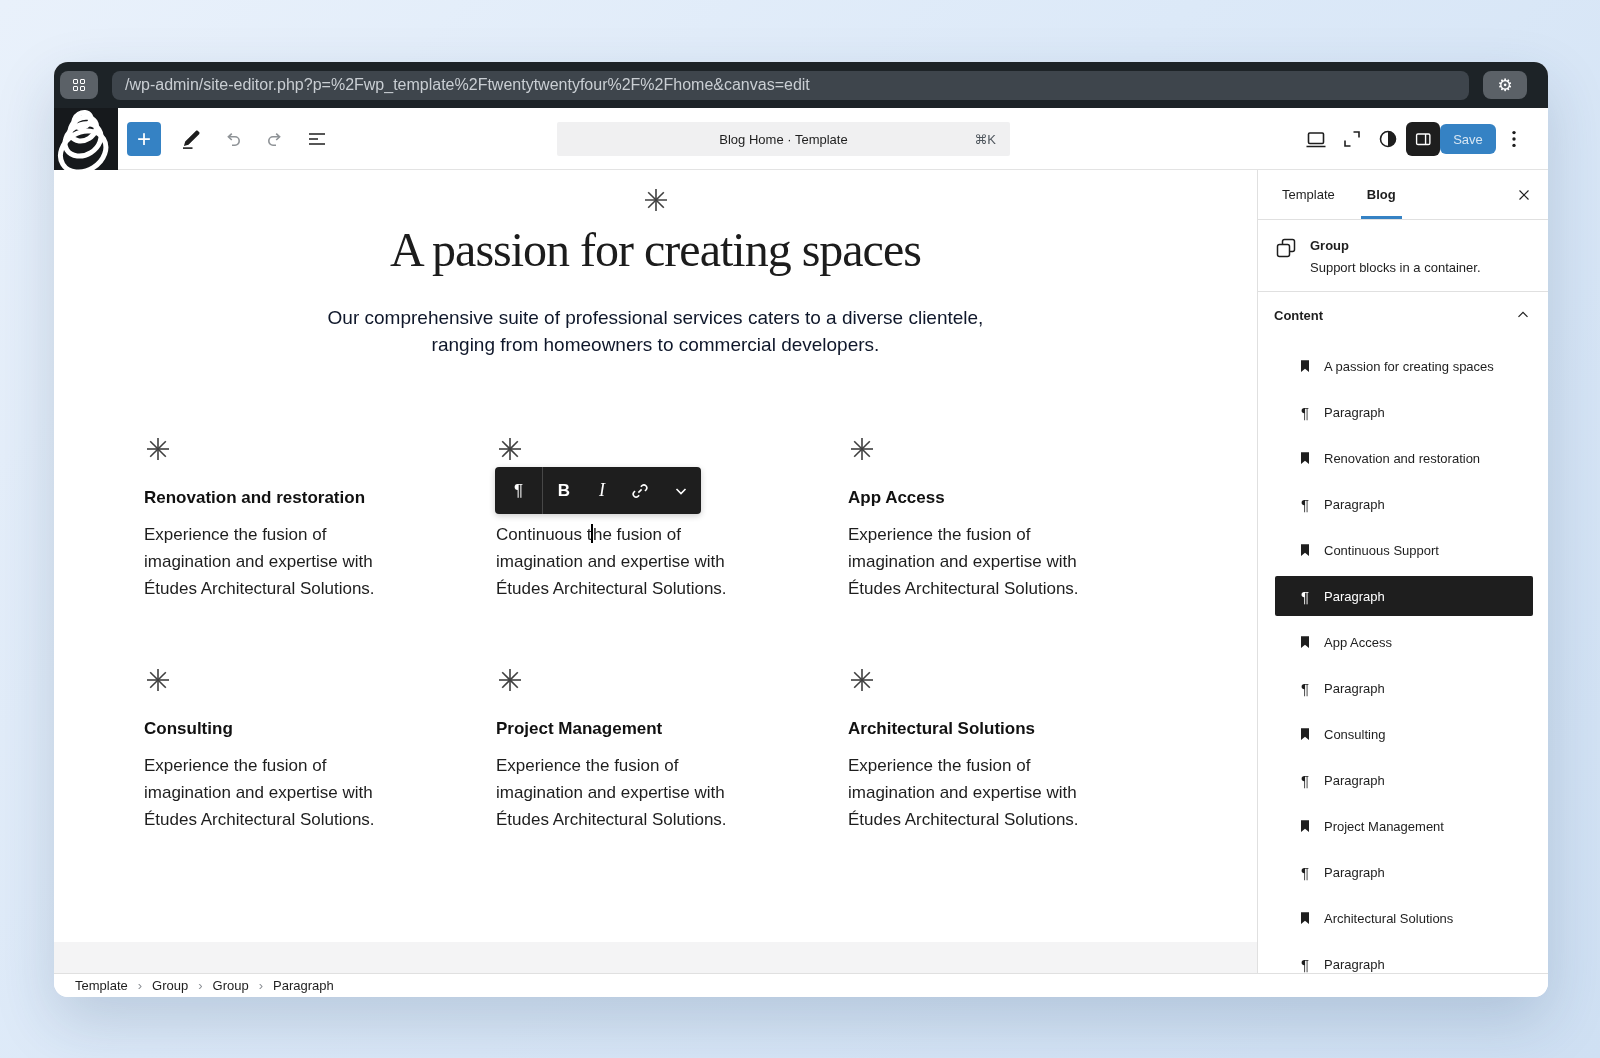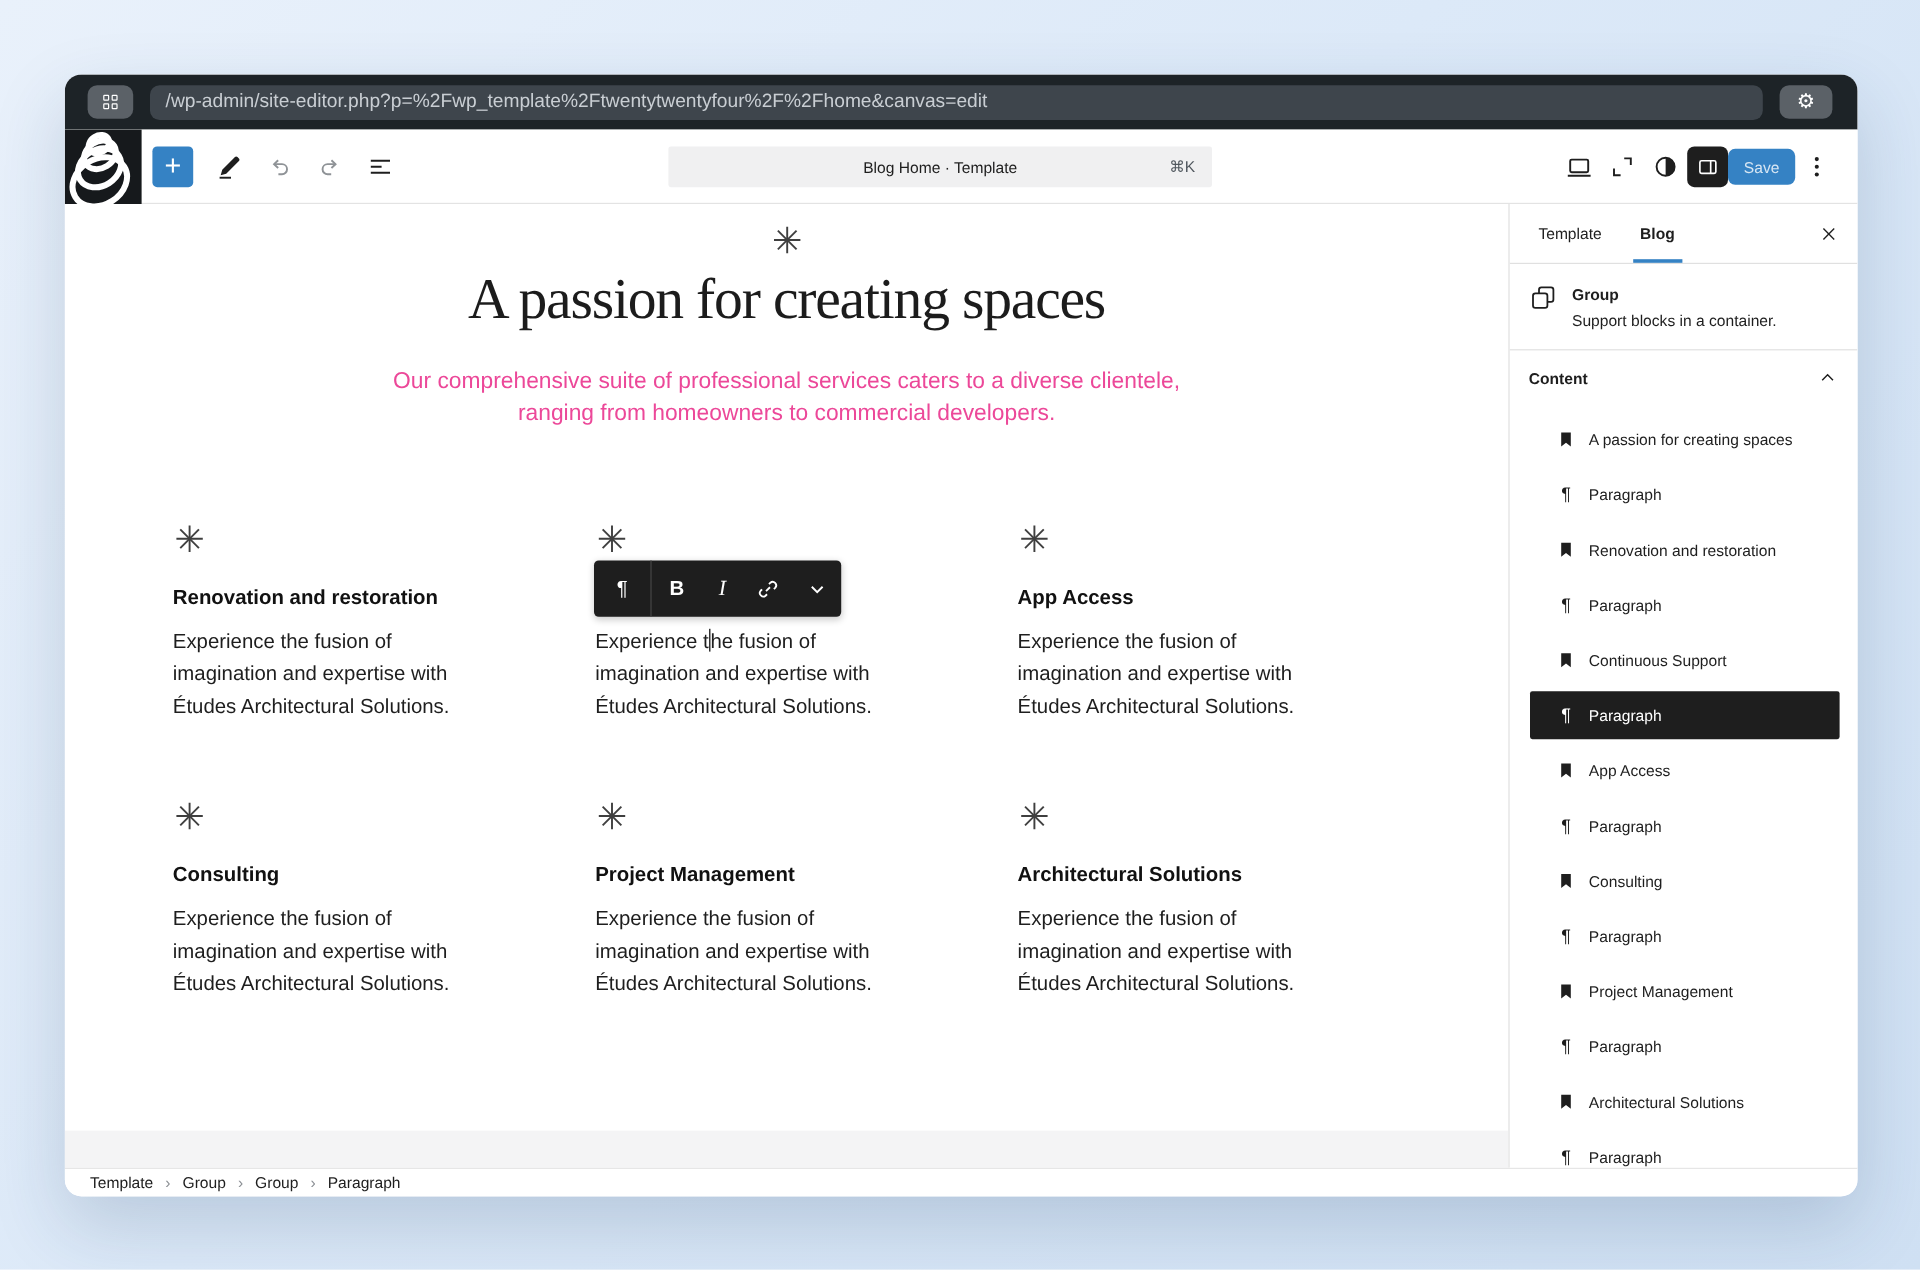--- a/index.html
+++ b/index.html
@@ -9,21 +9,21 @@
     background:linear-gradient(135deg,#e9f1fb 0%,#dce9f8 45%,#cfe0f3 100%);
     color:#1e1e1e;
   }
   .window {
     position:absolute; left:54px; top:62px; width:1494px; height:935px;
     border-radius:14px; background:#fff; overflow:hidden;
     box-shadow:0 24px 60px rgba(30,60,100,.18);
     display:flex; flex-direction:column;
   }
   
-  .titlebar { flex:none; height:46px; background:#1d2327; display:flex; align-items:center; padding:0 21px 0 19px; gap:14px; }
+  .titlebar { flex:none; height:46px; background:#1d2327; display:flex; align-items:center; padding:0 21px 0 6px; gap:14px; }
   .tb-btn { flex:none; height:28px; border-radius:8px; background:#5b6167; display:flex; align-items:center; justify-content:center; cursor:pointer; border:none; }
   .grid-btn { width:38px; }
   .grid-ic { display:grid; grid-template-columns:5px 5px; gap:2.5px; }
   .grid-ic span { width:5px; height:5px; border:1.4px solid #fff; border-radius:1px; }
   .urlbar { flex:1; height:29px; border-radius:8px; background:#3e454c; color:#c9ced3; font-size:16px; display:flex; align-items:center; padding:0 13px; white-space:nowrap; overflow:hidden; }
   .gear-btn { width:44px; color:#fff; font-size:17px; font-family:"DejaVu Sans",sans-serif; }
   
   .eheader { flex:none; height:62px; background:#fff; border-bottom:1px solid #e3e3e3; display:flex; align-items:center; position:relative; }
   .logo { flex:none; width:64px; height:62px; background:#16191c; overflow:hidden; }
   .tb-left { display:flex; align-items:center; gap:6px; margin-left:9px; }
@@ -36,21 +36,21 @@
   .save-btn { width:56px; height:30px; border-radius:6px; background:#3582c4; color:rgba(255,255,255,.8); font-size:13px; border:none; cursor:pointer; }
   
   .body-row { flex:1; display:flex; min-height:0; position:relative; }
   .canvas-col { width:1203px; flex:none; display:flex; flex-direction:column; }
   .canvas { height:772px; background:#fff; position:relative; overflow:hidden; }
   .gray-strip { flex:1; background:#f4f4f5; }
   .sidebar { flex:1; border-left:1px solid #e0e0e0; background:#fff; position:relative; overflow:hidden; }
   
   .hero-ast { position:absolute; left:0; right:0; top:16px; display:flex; justify-content:center; }
   .hero-title { position:absolute; left:0; right:0; top:52px; text-align:center; font-family:"Liberation Serif","DejaVu Serif",serif; font-weight:400; font-size:48px; color:#1c1c1c; letter-spacing:-1px; }
-  .hero-sub { position:absolute; left:50%; transform:translateX(-50%); top:134px; width:680px; text-align:center; font-size:19px; line-height:27px; color:#ec4899; }
+  .hero-sub { position:absolute; left:50%; transform:translateX(-50%); top:134px; width:680px; text-align:center; font-size:19px; line-height:27px; color:#0f172a; }
   .cards-grid { position:absolute; left:90px; top:265px; width:960px; display:grid; grid-template-columns:repeat(3,252px); column-gap:100px; row-gap:64px; }
   .card { position:relative; }
   .card-title { margin-top:25px; font-size:17px; font-weight:700; color:#111; }
   .card-body { margin-top:13px; font-size:17px; line-height:27px; color:#1e1e1e; }
   .caret { display:inline-block; width:1.5px; height:19px; background:#000; vertical-align:-3px; }
   .block-toolbar { position:absolute; left:441px; top:297px; height:47px; background:#1e1e1e; border-radius:4px; display:flex; align-items:stretch; z-index:5; box-shadow:0 2px 6px rgba(0,0,0,.2); }
   .tbtn { display:flex; align-items:center; justify-content:center; color:#fff; cursor:pointer; background:none; border:none; }
   .tbtn.pilcrow { width:48px; font-size:17px; border-right:1px solid #474747; }
   .tbtn.bold { width:42px; font-weight:700; font-size:17px; }
   .tbtn.italic { width:34px; font-style:italic; font-family:"Liberation Serif",serif; font-size:18px; }
@@ -211,21 +211,21 @@
             <div class="card">
               <div>
                 <svg width="28" height="28" viewBox="0 0 28 28" stroke="#3f3f3f" stroke-width="1.6">
                   <line x1="14" y1="3" x2="14" y2="25"></line>
                   <line x1="3" y1="14" x2="25" y2="14"></line>
                   <line x1="6.2" y1="6.2" x2="21.8" y2="21.8"></line>
                   <line x1="21.8" y1="6.2" x2="6.2" y2="21.8"></line>
                 </svg>
               </div>
               <div class="card-title">Continuous Support</div>
-              <p class="card-body"><span>Experience t</span><span class="caret"></span><span>he fusion of imagination and expertise with Études Architectural Solutions.</span></p>
+              <p class="card-body"><span>Continuous t</span><span class="caret"></span><span>he fusion of imagination and expertise with Études Architectural Solutions.</span></p>
             </div>
             <div class="card">
               <div>
                 <svg width="28" height="28" viewBox="0 0 28 28" stroke="#3f3f3f" stroke-width="1.6">
                   <line x1="14" y1="3" x2="14" y2="25"></line>
                   <line x1="3" y1="14" x2="25" y2="14"></line>
                   <line x1="6.2" y1="6.2" x2="21.8" y2="21.8"></line>
                   <line x1="21.8" y1="6.2" x2="6.2" y2="21.8"></line>
                 </svg>
               </div>

